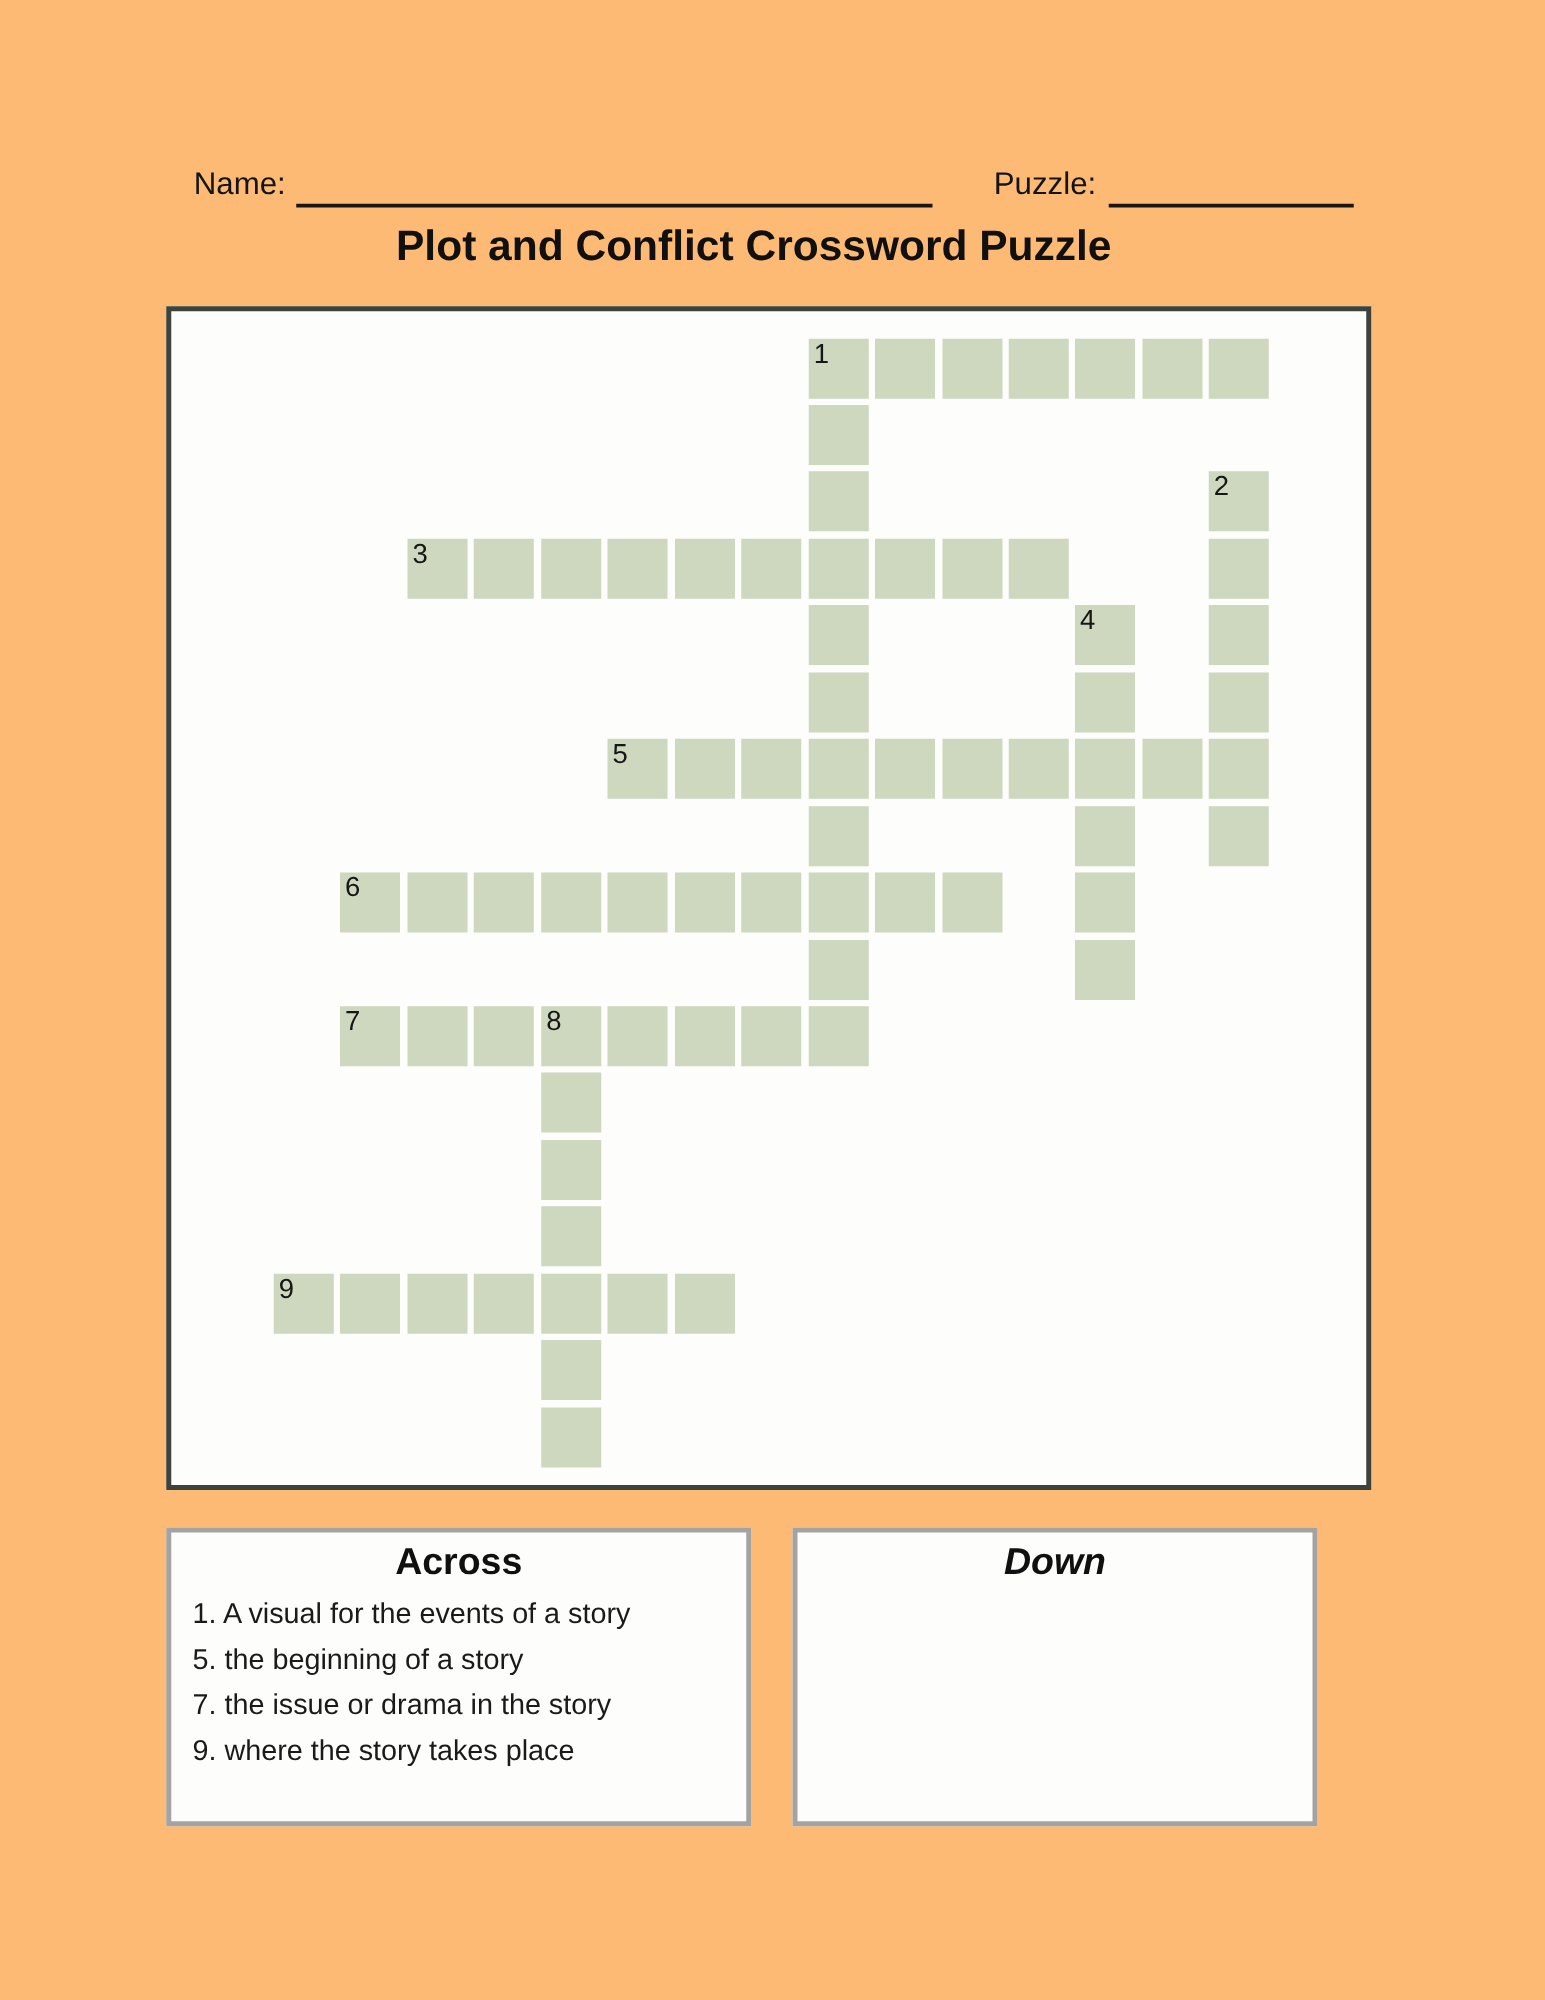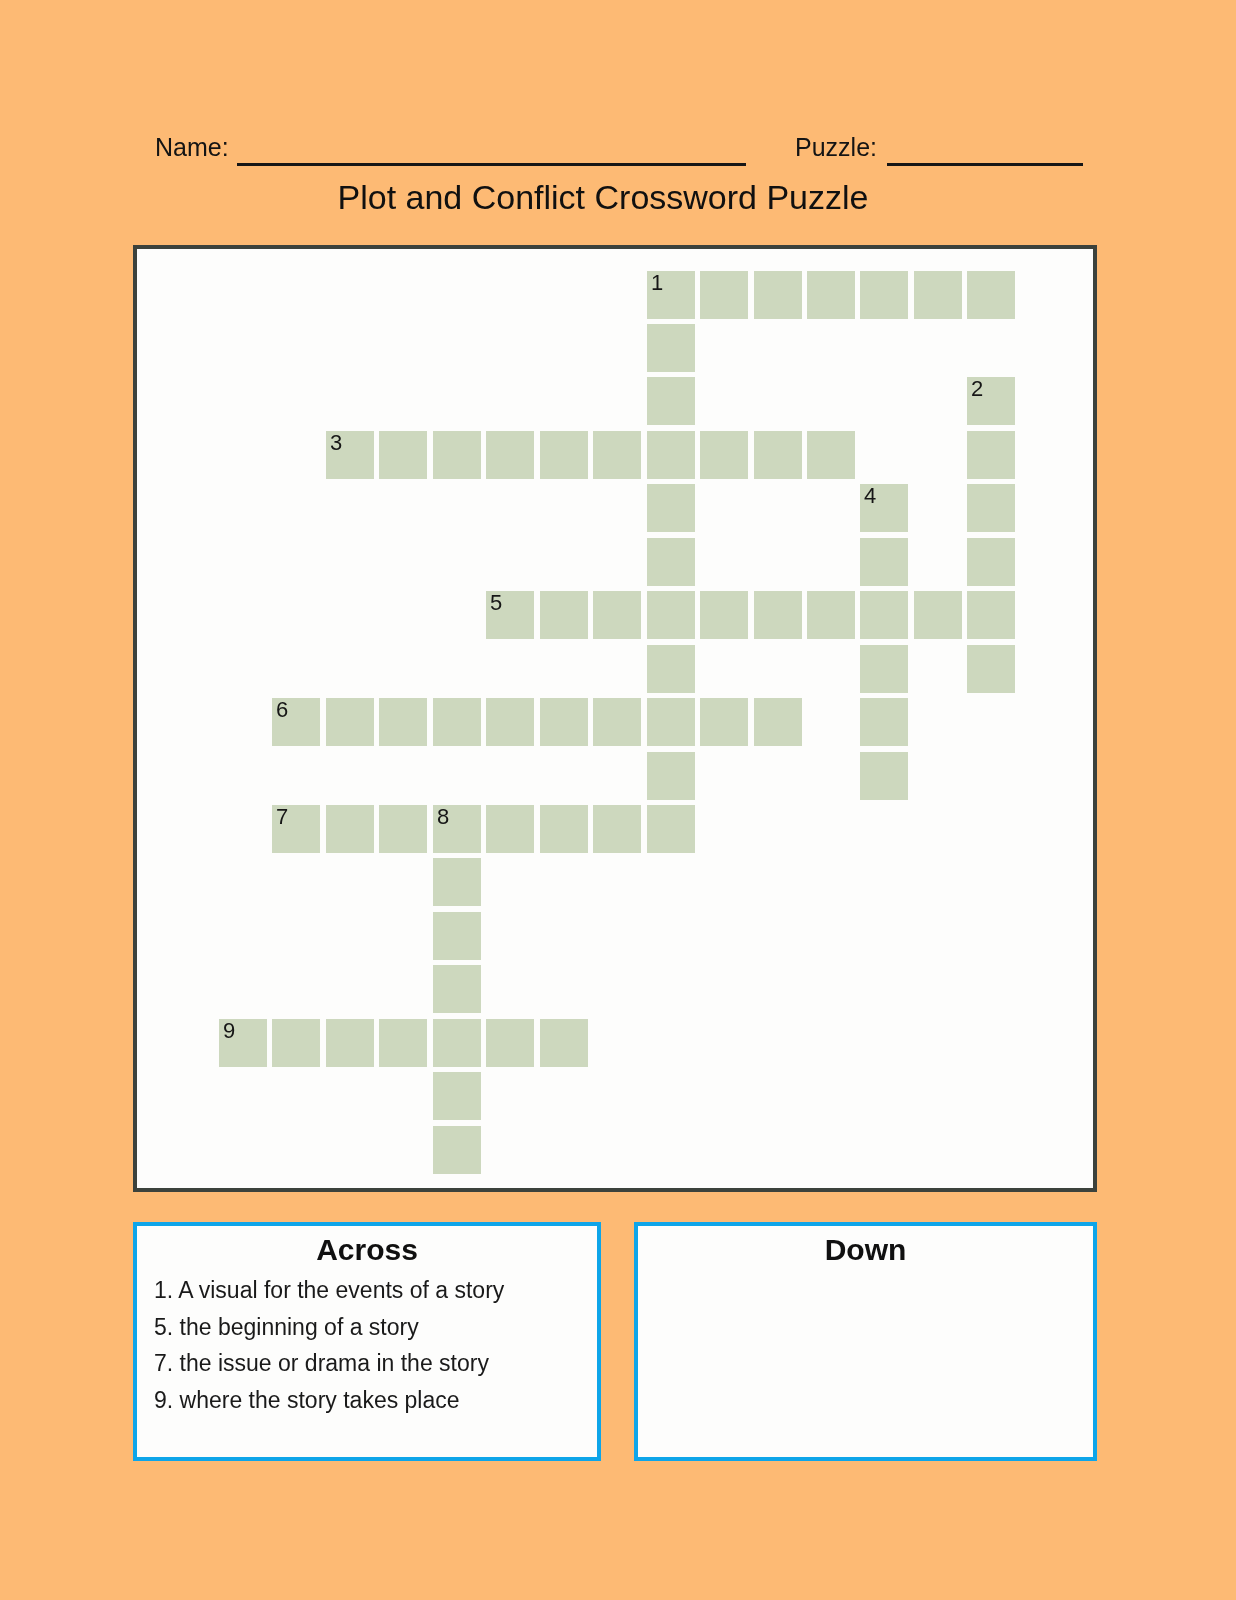--- a/index.html
+++ b/index.html
@@ -47,21 +47,21 @@
     background: #161616;
   }
   .title {
     position: absolute;
     left: 0;
     right: 30px;
     top: 178px;
     margin: 0;
     text-align: center;
     font-size: 34px;
-    font-weight: 400;
+    font-weight: 700;
     color: #101010;
     letter-spacing: 0px;
   }
   
   .grid-box {
     position: absolute;
     left: 133px;
     top: 245px;
     width: 964px;
     height: 947px;
@@ -81,31 +81,32 @@
     top: -1px;
     font-size: 22px;
     color: #161616;
     line-height: 26px;
   }
   
   .clue-box {
     position: absolute;
     top: 1222px;
     height: 239px;
-    border: 4px solid #0ea5e9;
+    border: 4px solid #a3a3a3;
     box-sizing: border-box;
     background: #fdfdfc;
   }
   .across-box {
     left: 133px;
     width: 468px;
   }
   .down-box {
     left: 634px;
-    width: 463px;
+    width: 420px;
+    font-style: italic;
   }
   .clue-title {
     text-align: center;
     font-size: 30px;
     font-weight: 700;
     color: #101010;
     margin-top: 7px;
     margin-bottom: 5px;
   }
   .clue-list {

